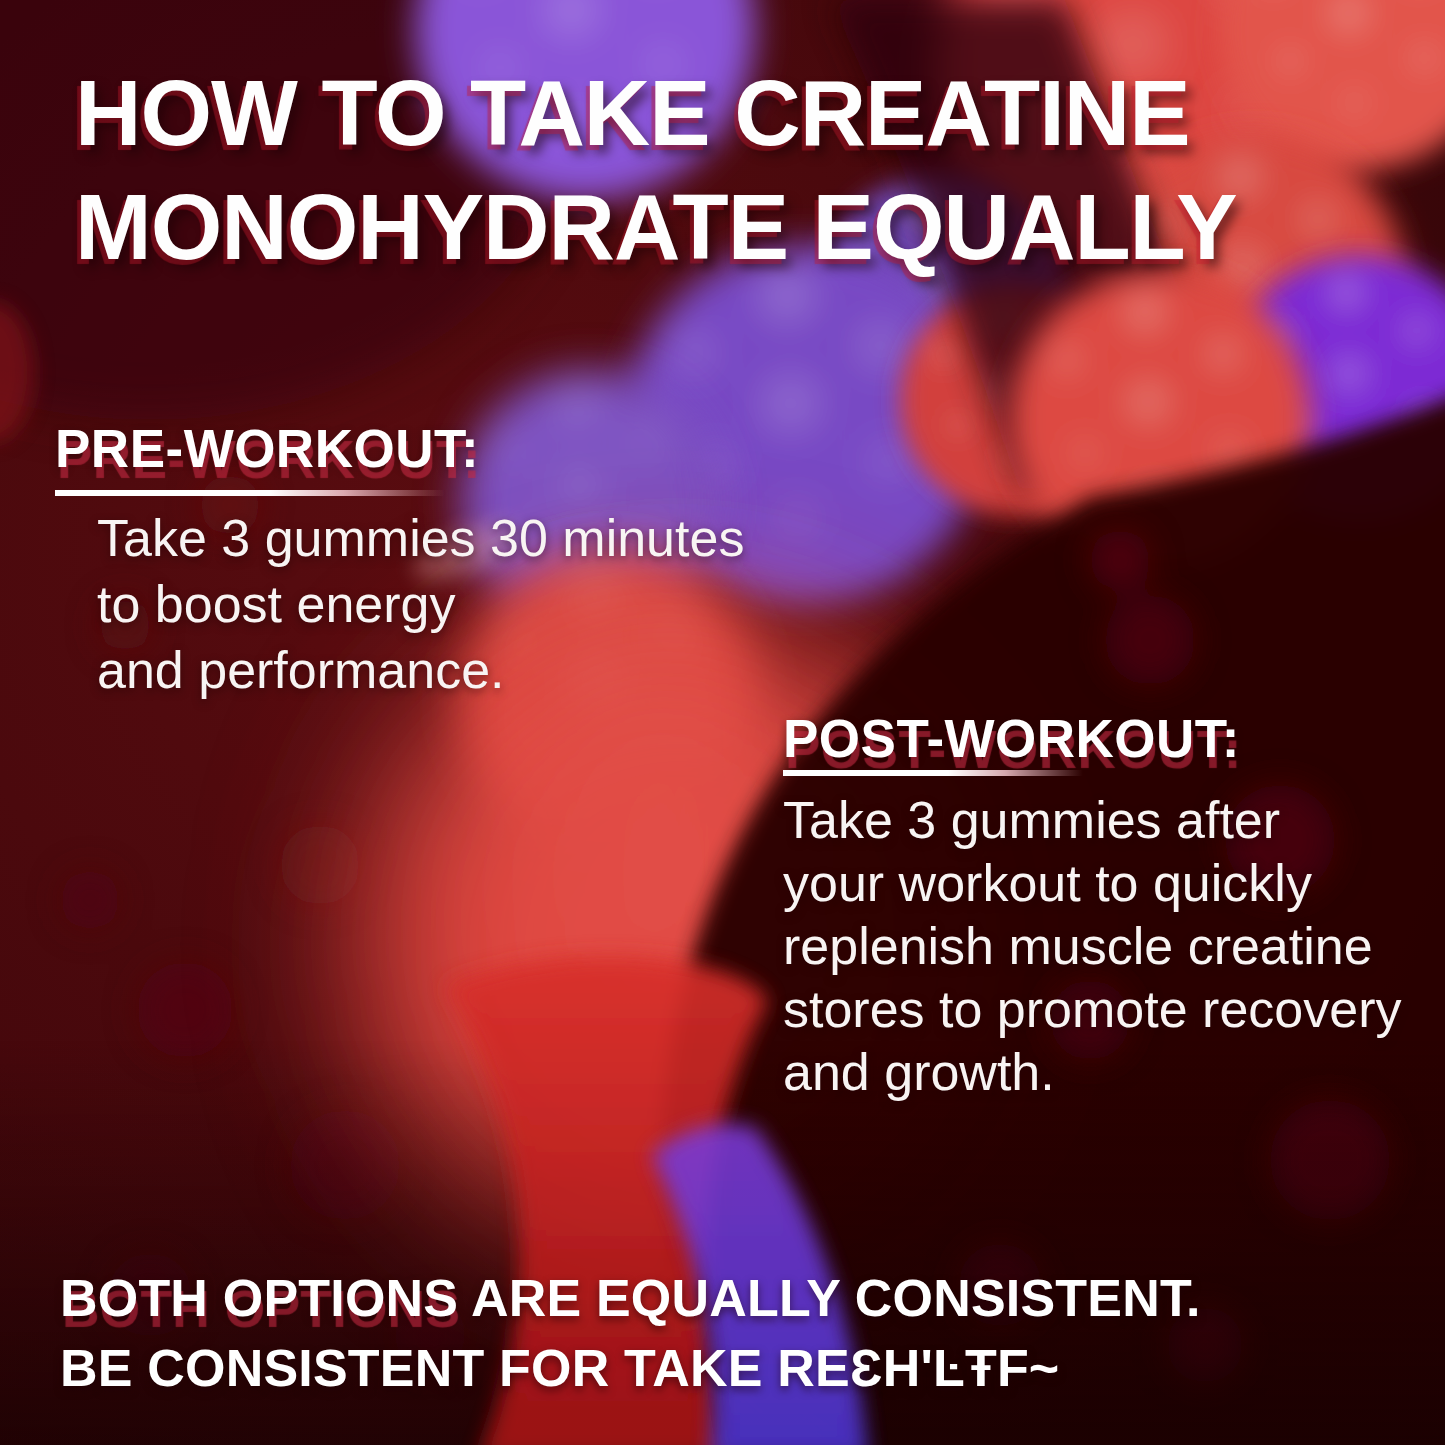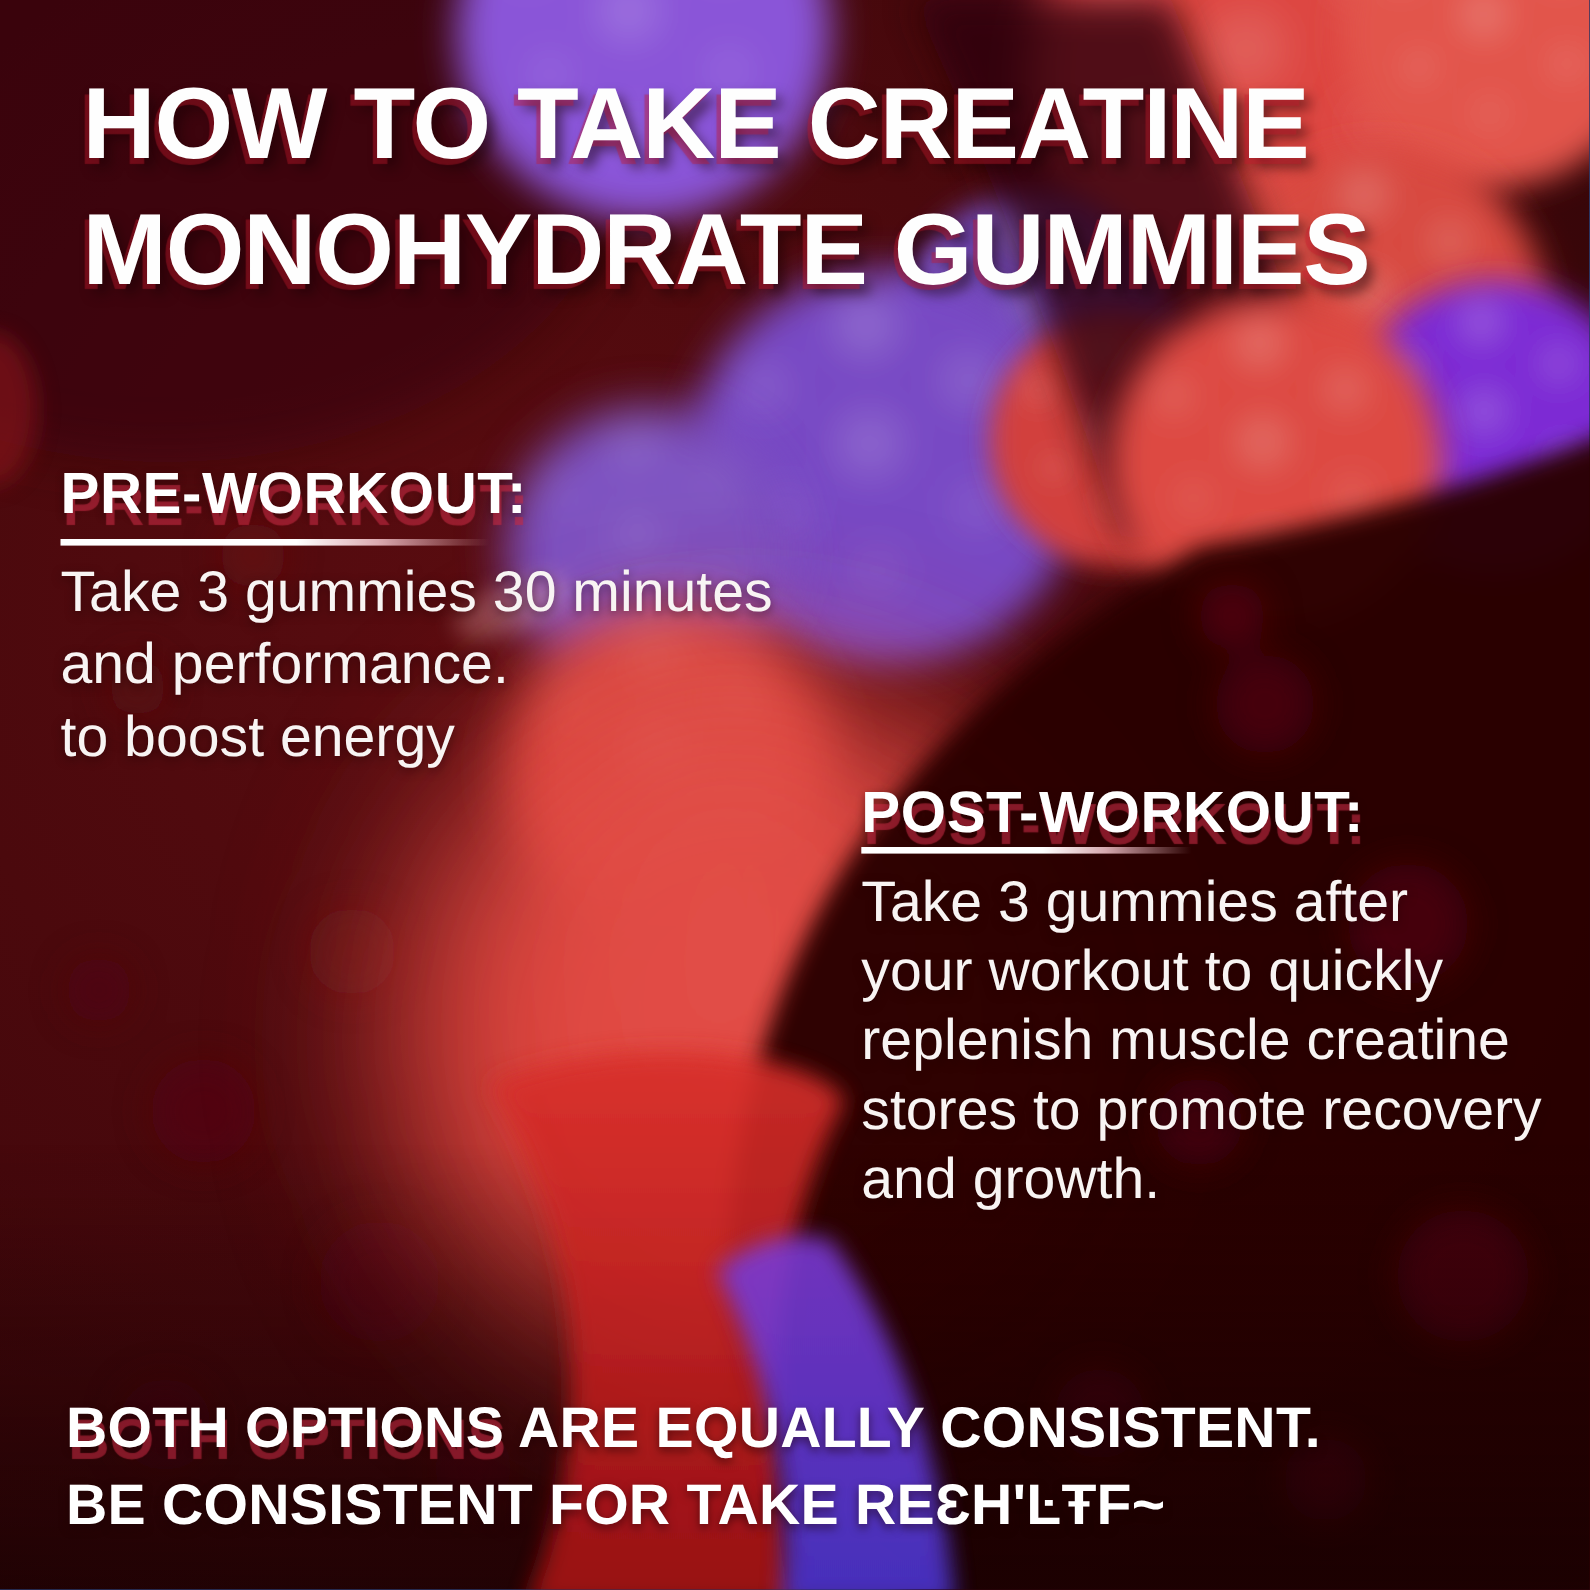--- a/index.html
+++ b/index.html
@@ -58,21 +58,21 @@
   }
   .body-text {
     font-size: 52px;
     font-weight: 400;
     color: #f8f4f3;
     text-shadow: 0 3px 9px rgba(35, 0, 5, 0.55);
     white-space: nowrap;
   }
   .pre  { left: 55px;  top: 418px; width: 760px; }
   .pre  .rule { margin-top: 10px; width: 390px; }
-  .pre  .body-text { margin-top: 9px; line-height: 66px; }
+  .pre  .body-text { margin-top: 9px; line-height: 66px; margin-left: 42px; }
   .post { left: 783px; top: 708px; width: 680px; }
   .post .rule { margin-top: 0;  width: 300px; }
   .post .body-text { margin-top: 13px; line-height: 63px; }
 
   
   .footer {
     left: 60px;
     top: 1263px;
     width: 1340px;
     font-size: 52px;
@@ -194,30 +194,30 @@
 
     <path d="M445,985 C525,1125 548,1290 478,1460 L725,1460 C692,1285 700,1130 768,1000
              C735,952 560,938 445,985 Z" fill="url(#gWedge)" opacity="0.9" filter="url(#b10)"></path>
     <path d="M652,1155 C700,1255 722,1355 710,1460 L868,1460 C858,1330 818,1215 756,1128
              C722,1116 678,1130 652,1155 Z" fill="url(#gStreak)" opacity="0.88" filter="url(#b10)"></path>
     <ellipse cx="-8" cy="372" rx="42" ry="70" fill="#8c141a" opacity="0.6" filter="url(#b10)"></ellipse>
   </svg>
 
   <header class="layer title">
     <div>HOW TO TAKE CREATINE</div>
-    <div>MONOHYDRATE GUMMIES</div>
+    <div>MONOHYDRATE EQUALLY</div>
   </header>
 
   <section class="layer section pre">
     <h2>PRE-WORKOUT:</h2>
     <div class="rule"></div>
     <div class="body-text">
       <div>Take 3 gummies 30 minutes</div>
+      <div>to boost energy</div>
       <div>and performance.</div>
-      <div>to boost energy</div>
     </div>
   </section>
 
   <section class="layer section post">
     <h2>POST-WORKOUT:</h2>
     <div class="rule"></div>
     <div class="body-text">
       <div>Take 3 gummies after</div>
       <div>your workout to quickly</div>
       <div>replenish muscle creatine</div>

